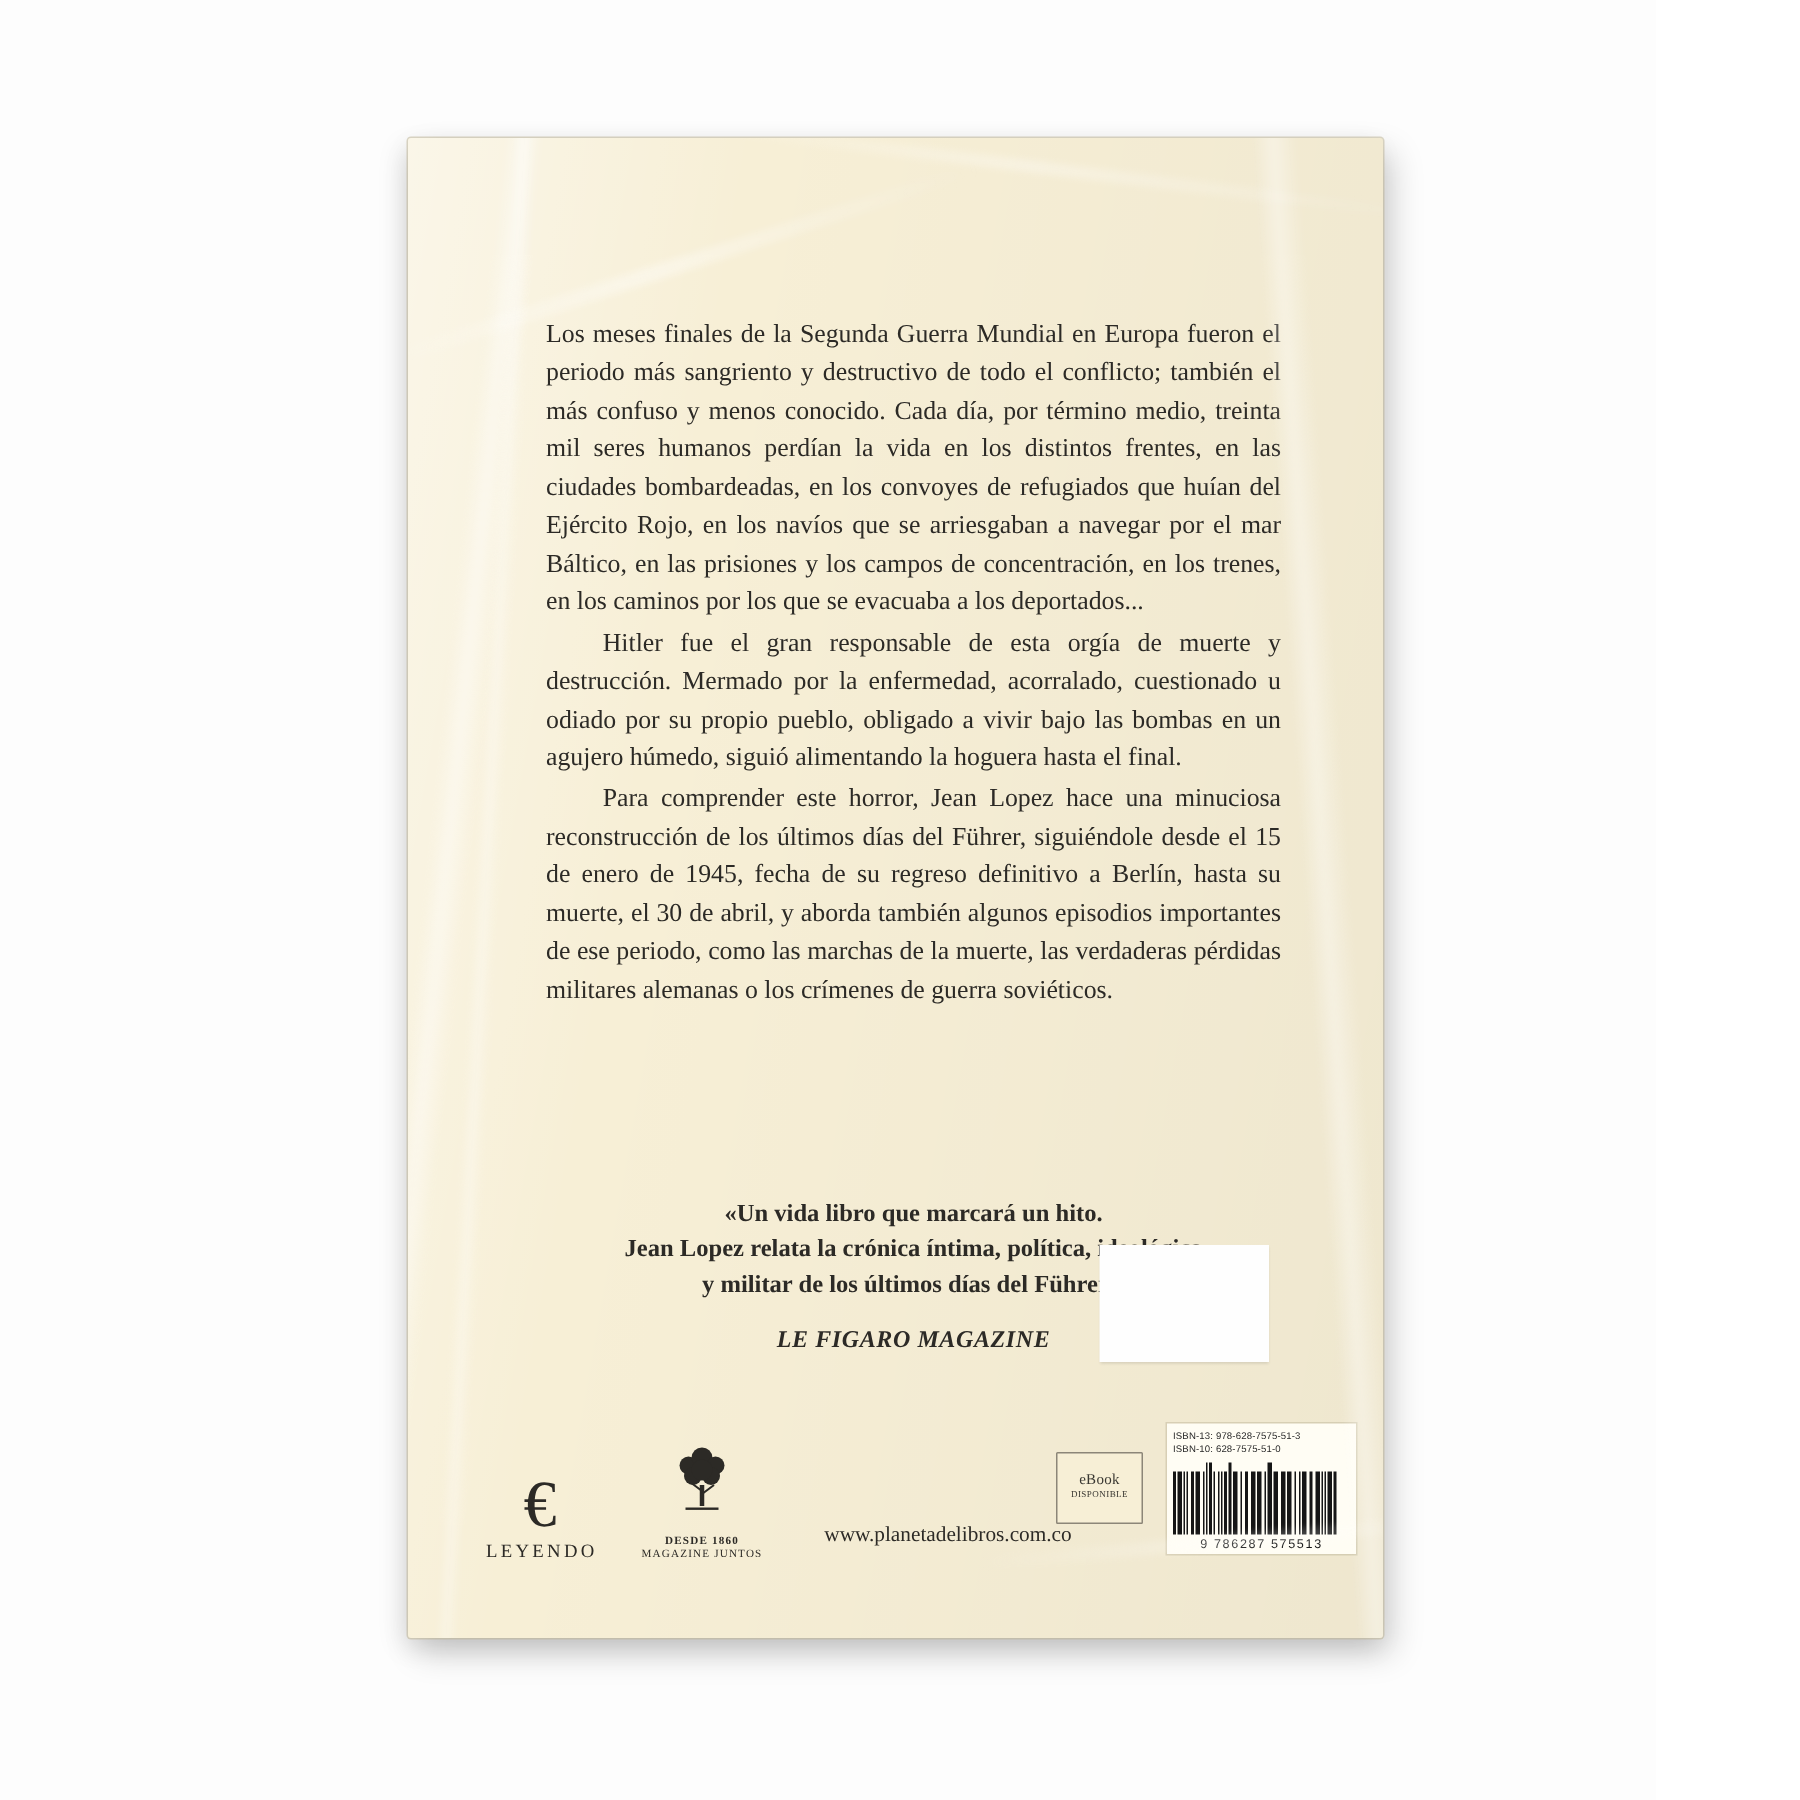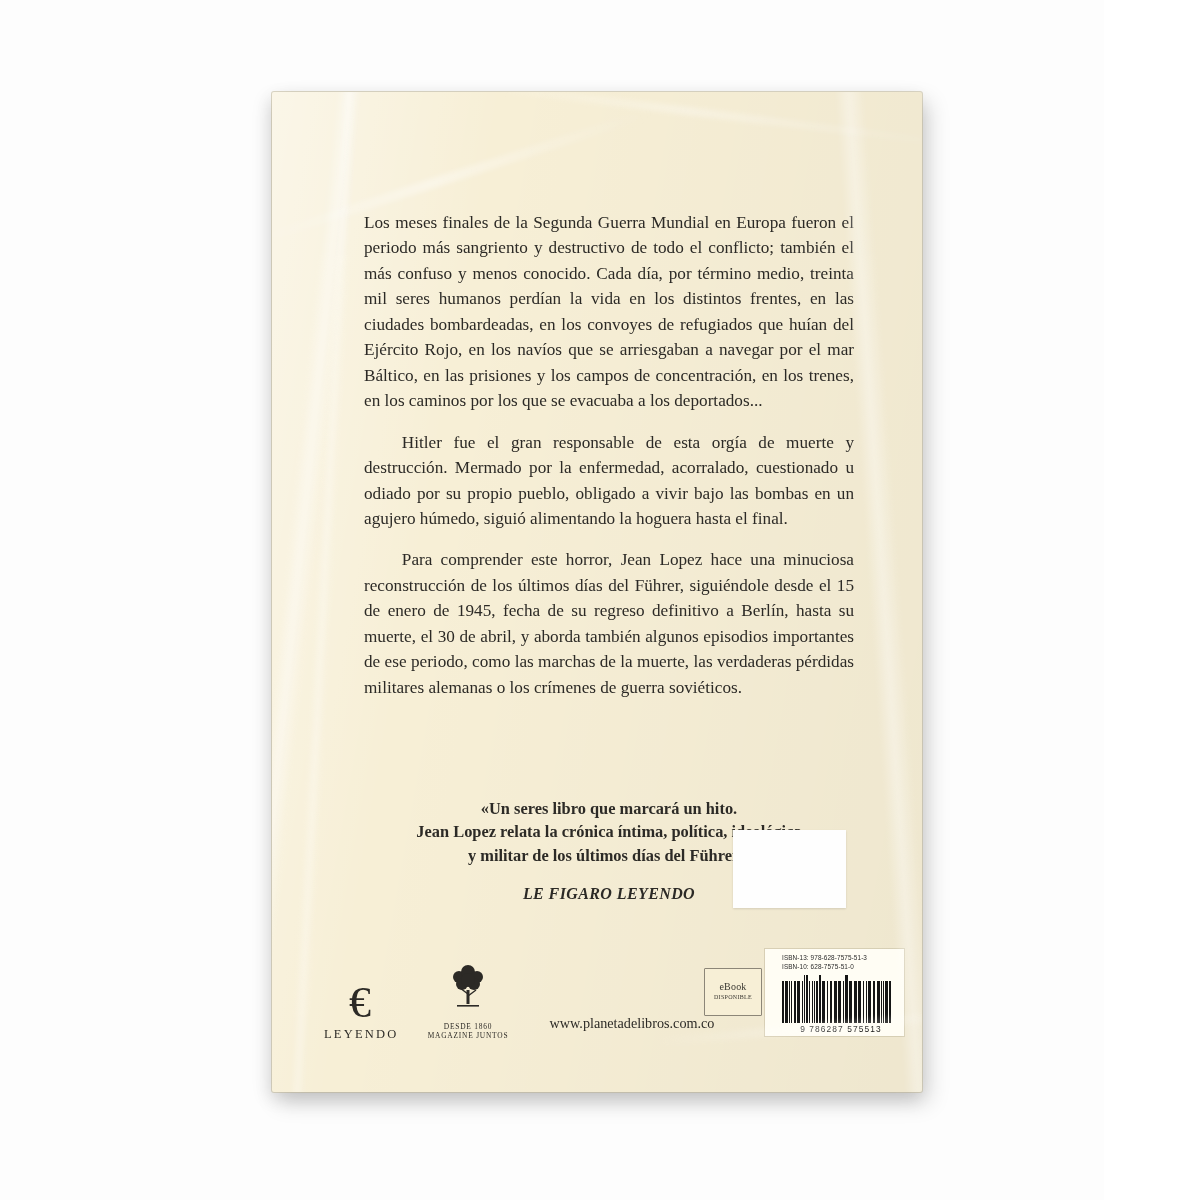--- a/index.html
+++ b/index.html
@@ -69,21 +69,21 @@
     top: 118px;
     width: 490px;
     color: #2c2a26;
     font-size: 17.2px;
     line-height: 1.48;
     text-align: justify;
     text-justify: inter-word;
     hyphens: auto;
   }
   .blurb p { margin: 0; }
-  .blurb p + p { text-indent: 2.2em; margin-top: 16px; }
+  .blurb p + p { text-indent: 2.2em; margin-top: 2px; }
 
   
   .quote {
     position: absolute;
     left: 92px;
     top: 705px;
     width: 490px;
     text-align: center;
     color: #2c2a26;
     font-size: 16.4px;
@@ -138,21 +138,21 @@
 
   .planeta {
     position: absolute;
     left: 140px;
     bottom: 4px;
     width: 112px;
     text-align: center;
     color: #2c2a26;
   }
   .planeta .tree { display: block; margin: 0 auto; }
-  .planeta .tag1 { font-size: 7.4px; letter-spacing: .8px; margin-top: 10px; }
+  .planeta .tag1 { font-size: 7.4px; letter-spacing: .8px; margin-top: 10px; font-weight: bold; }
   .planeta .tag2 { font-size: 7.4px; letter-spacing: .8px; }
 
   .site {
     position: absolute;
     left: 230px;
     bottom: 12px;
     width: 260px;
     text-align: center;
     font-size: 14.2px;
     color: #2c2a26;
@@ -173,21 +173,21 @@
   .ebook .e1 { font-size: 10px; margin-top: 12px; letter-spacing: .2px; }
   .ebook .e2 { font-size: 6px; letter-spacing: .3px; margin-top: 2px; }
 
   
   .isbnblock {
     position: absolute;
     right: 18px;
     bottom: 8px;
     width: 118px;
     background: #fffdf4;
-    padding: 4px 4px 2px 17px;
+    padding: 4px 4px 2px 4px;
     box-shadow: 0 0 0 1px rgba(170,160,130,0.35);
   }
   .isbnblock .line {
     font-family: "Liberation Sans", sans-serif;
     font-size: 6.4px;
     color: #2a2a2a;
     letter-spacing: .1px;
     line-height: 1.5;
   }
   .bars {
@@ -218,24 +218,24 @@
 
   <div class="book">
 
     <div class="blurb">
       <p>Los meses finales de la Segunda Guerra Mundial en Europa fueron el periodo más sangriento y destructivo de todo el conflicto; también el más confuso y menos conocido. Cada día, por término medio, treinta mil seres humanos perdían la vida en los distintos frentes, en las ciudades bombardeadas, en los convoyes de refugiados que huían del Ejército Rojo, en los navíos que se arriesgaban a navegar por el mar Báltico, en las prisiones y los campos de concentración, en los trenes, en los caminos por los que se evacuaba a los deportados...</p>
       <p>Hitler fue el gran responsable de esta orgía de muerte y destrucción. Mermado por la enfermedad, acorralado, cuestionado u odiado por su propio pueblo, obligado a vivir bajo las bombas en un agujero húmedo, siguió alimentando la hoguera hasta el final.</p>
       <p>Para comprender este horror, Jean Lopez hace una minuciosa reconstrucción de los últimos días del Führer, siguiéndole desde el 15 de enero de 1945, fecha de su regreso definitivo a Berlín, hasta su muerte, el 30 de abril, y aborda también algunos episodios importantes de ese periodo, como las marchas de la muerte, las verdaderas pérdidas militares alemanas o los crímenes de guerra soviéticos.</p>
     </div>
 
     <div class="quote">
-      <div>«Un seres libro que marcará un hito.</div>
+      <div>«Un vida libro que marcará un hito.</div>
       <div>Jean Lopez relata la crónica íntima, política, ideológica</div>
       <div>y militar de los últimos días del Führer.»</div>
-      <div class="source">LE FIGARO LEYENDO</div>
+      <div class="source">LE FIGARO MAGAZINE</div>
     </div>
 
     <div class="sticker"></div>
 
     <div class="footer">
 
       <div class="espasa">
         <div class="mark">€</div>
         <div class="name">LEYENDO</div>
       </div>

